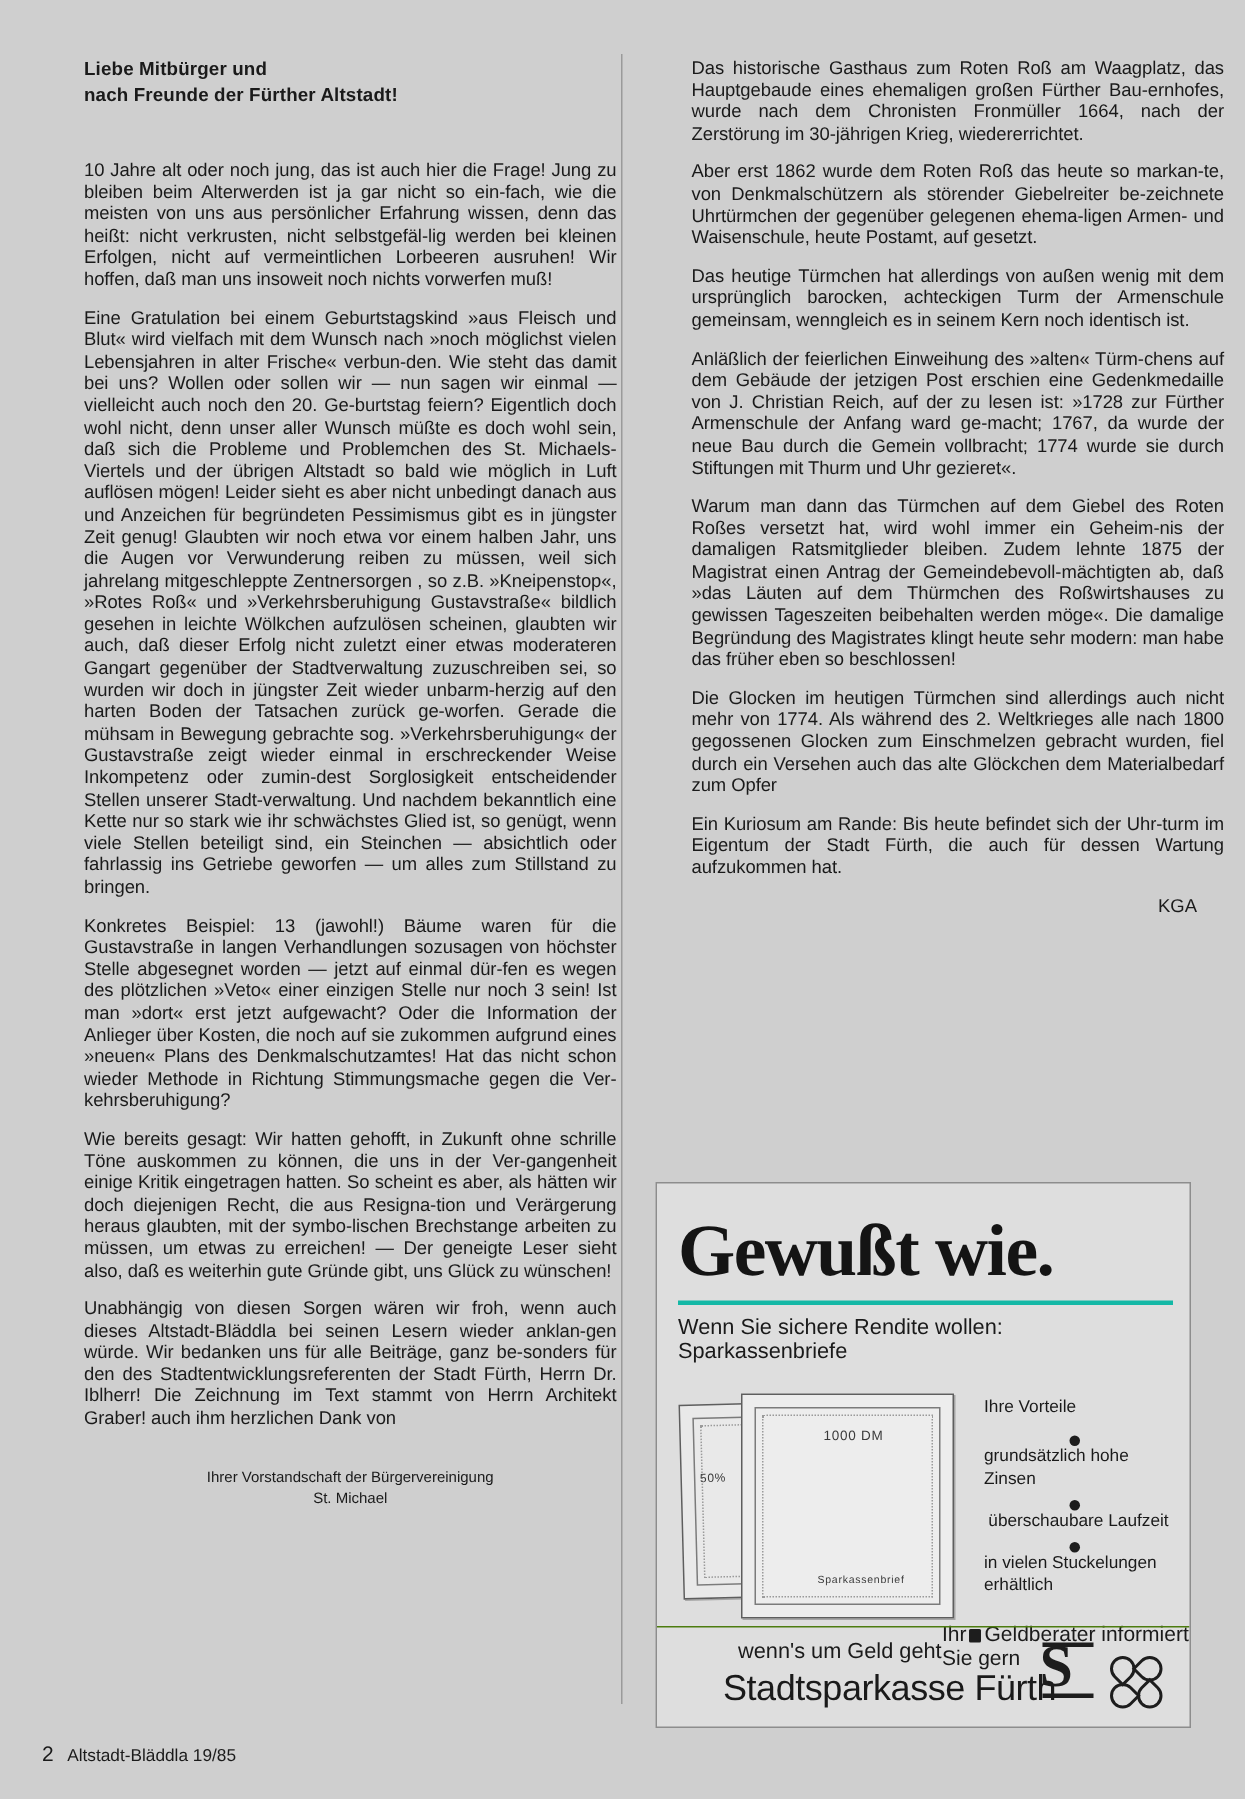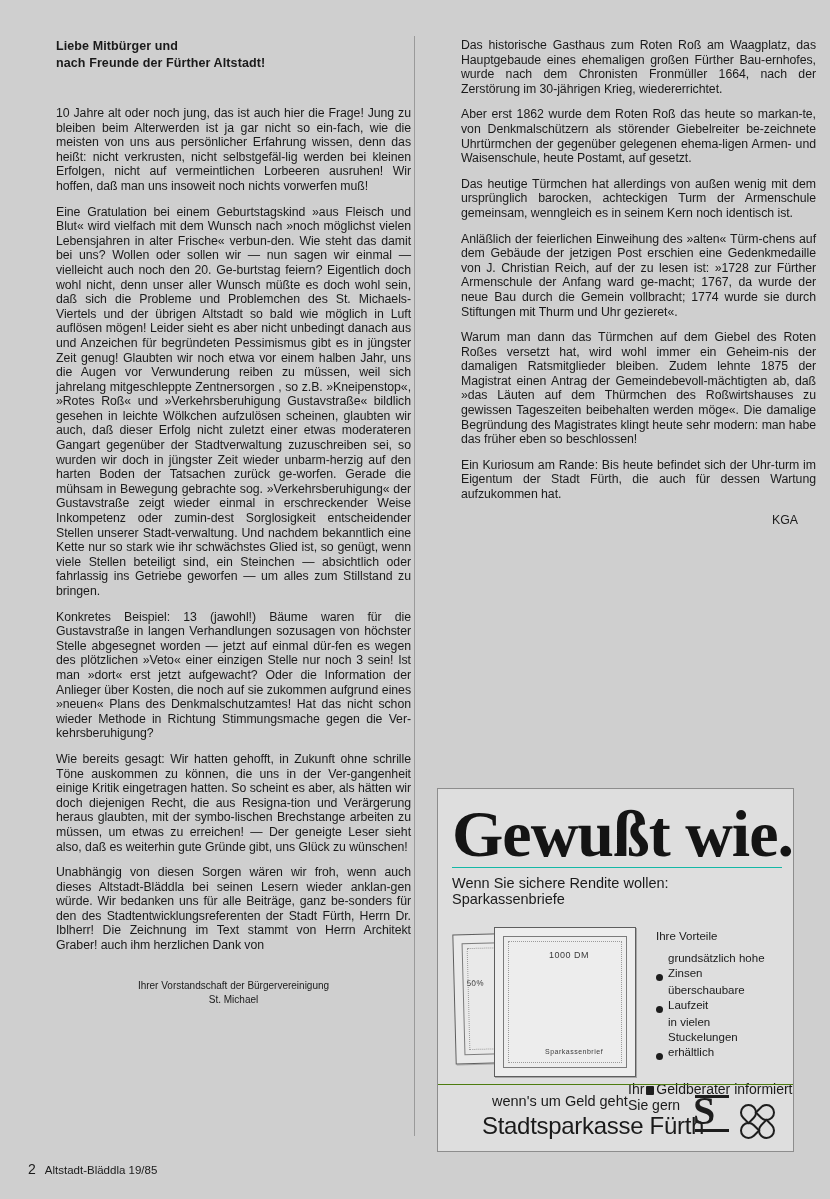--- a/index.html
+++ b/index.html
@@ -87,31 +87,31 @@
     width: 357px;
     height: 364px;
     background: #dedede;
     border: 1px solid #8d8d8d;
     box-sizing: border-box;
     overflow: hidden;
   }
   .ad-title {
     font-family: "Liberation Serif", serif;
     font-weight: bold;
-    font-size: 66px;
+    font-size: 49px;
     line-height: 54px;
     letter-spacing: -1px;
     margin: 18px 0 0 14px;
     color: #141414;
   }
   .ad-sub {
     font-size: 14.5px;
     margin: 6px 0 0 14px;
     color: #1a1a1a;
-    border-top: 1px solid #14b8a6;
+    border-top: 3px solid #14b8a6;
     padding-top: 7px;
     width: 330px;
   }
   .ad-mid {
     position: relative;
     height: 196px;
     margin-top: 4px;
   }
   .certs {
     position: absolute;
@@ -160,22 +160,23 @@
     top: 18px;
     width: 126px;
     font-size: 11.5px;
     line-height: 15px;
   }
   .benefits-title {
     margin-bottom: 7px;
   }
   .benefit-row {
     display: flex;
-    align-items: flex-end;
+    align-items: center;
     margin-bottom: 2px;
+    flex-direction: column;
   }
   .bullet {
     width: 7px;
     height: 7px;
     border-radius: 50%;
     background: #1d1d1d;
     margin: 4px 5px 0 0;
     flex: 0 0 auto;
   }
   .benefit-text { flex: 1 1 auto; }
@@ -303,20 +304,21 @@
       </div>
     </div>
 
     <div class="col col-right">
 
       <p class="body">Das historische Gasthaus zum Roten Roß am Waagplatz, das Hauptgebaude eines ehemaligen großen Fürther Bau-ernhofes, wurde nach dem Chronisten Fronmüller 1664, nach der Zerstörung im 30-jährigen Krieg, wiedererrichtet.</p>
       <p class="body">Aber erst 1862 wurde dem Roten Roß das heute so markan-te, von Denkmalschützern als störender Giebelreiter be-zeichnete Uhrtürmchen der gegenüber gelegenen ehema-ligen Armen- und Waisenschule, heute Postamt, auf gesetzt.</p>
       <p class="body">Das heutige Türmchen hat allerdings von außen wenig mit dem ursprünglich barocken, achteckigen Turm der Armenschule gemeinsam, wenngleich es in seinem Kern noch identisch ist.</p>
       <p class="body">Anläßlich der feierlichen Einweihung des »alten« Türm-chens auf dem Gebäude der jetzigen Post erschien eine Gedenkmedaille von J. Christian Reich, auf der zu lesen ist: »1728 zur Fürther Armenschule der Anfang ward ge-macht; 1767, da wurde der neue Bau durch die Gemein vollbracht; 1774 wurde sie durch Stiftungen mit Thurm und Uhr gezieret«.</p>
       <p class="body">Warum man dann das Türmchen auf dem Giebel des Roten Roßes versetzt hat, wird wohl immer ein Geheim-nis der damaligen Ratsmitglieder bleiben. Zudem lehnte 1875 der Magistrat einen Antrag der Gemeindebevoll-mächtigten ab, daß »das Läuten auf dem Thürmchen des Roßwirtshauses zu gewissen Tageszeiten beibehalten werden möge«. Die damalige Begründung des Magistrates klingt heute sehr modern: man habe das früher eben so beschlossen!</p>
+      <p class="body">Die Glocken im heutigen Türmchen sind allerdings auch nicht mehr von 1774. Als während des 2. Weltkrieges alle nach 1800 gegossenen Glocken zum Einschmelzen gebracht wurden, fiel durch ein Versehen auch das alte Glöckchen dem Materialbedarf zum Opfer</p>
       <p class="body">Ein Kuriosum am Rande: Bis heute befindet sich der Uhr-turm im Eigentum der Stadt Fürth, die auch für dessen Wartung aufzukommen hat.</p>
 
       <div class="kga">KGA</div>
     </div>
   </div>
 
   <div class="ad">
     <div class="ad-title">Gewußt wie.</div>
     <div class="ad-sub">Wenn Sie sichere Rendite wollen: Sparkassenbriefe</div>
 

